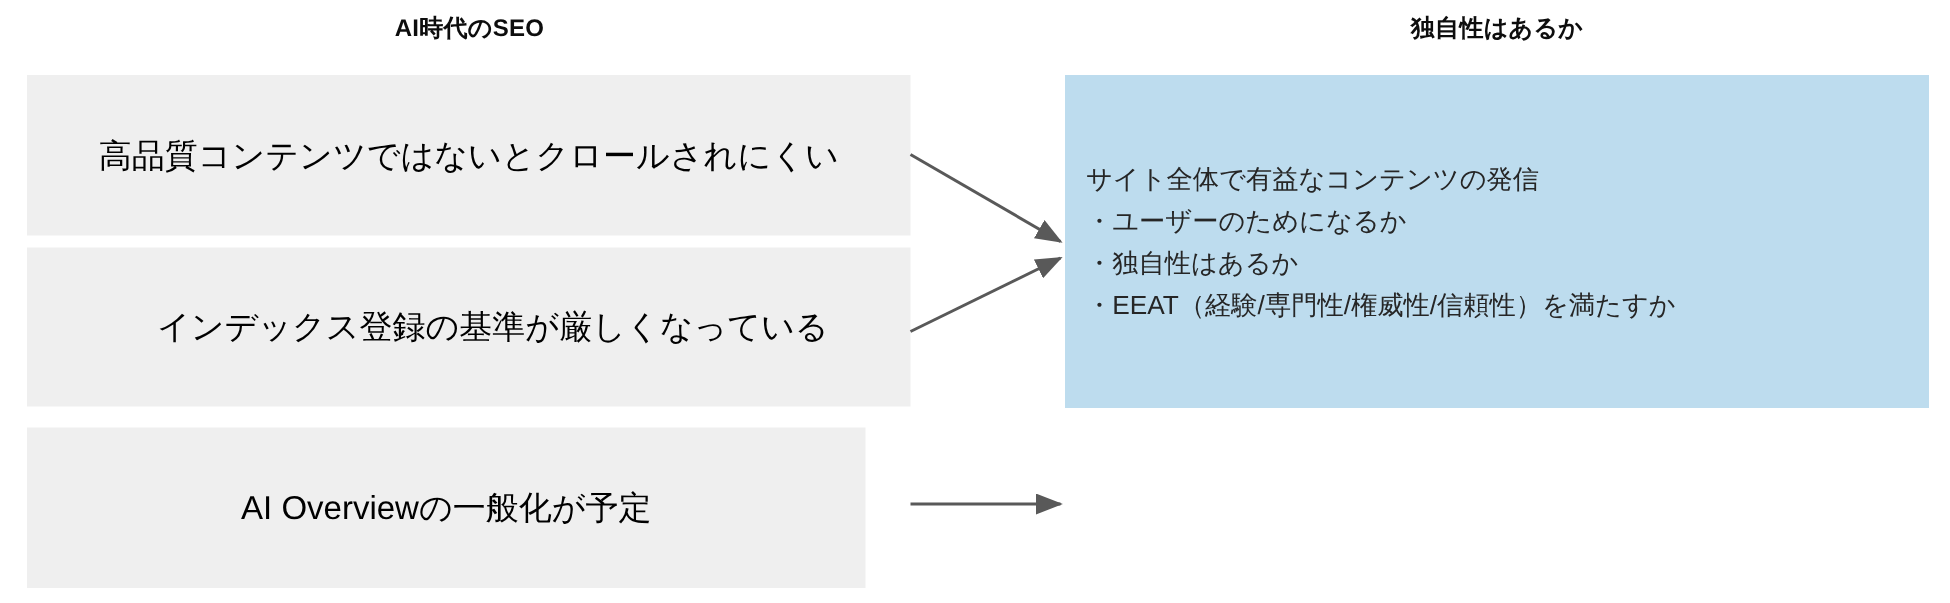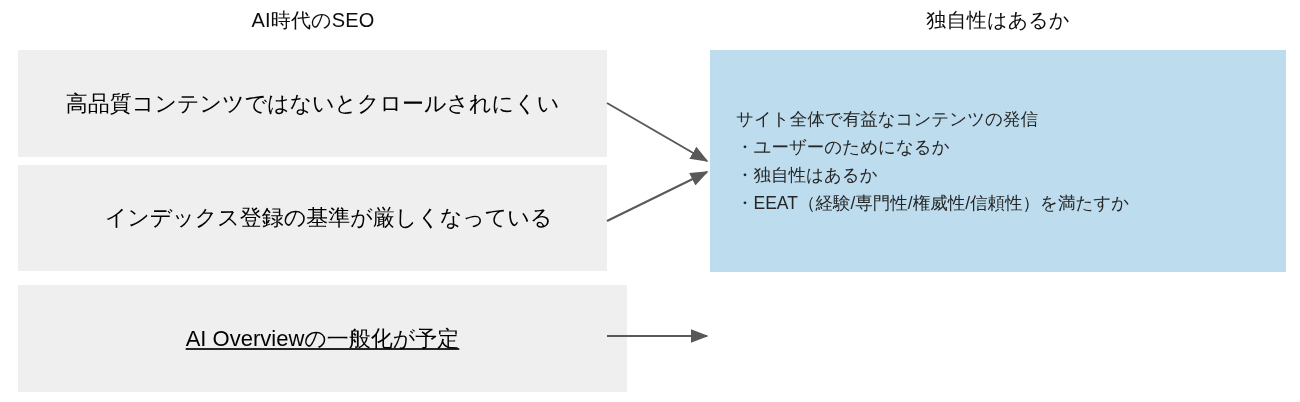--- a/index.html
+++ b/index.html
@@ -20,22 +20,22 @@
   .canvas {
     position: absolute;
     left: 0; top: 0;
     width: 1300px;
     height: 402px;
   }
 
   
   .col-title {
     position: absolute;
-    font-weight: normal;
-    font-size: 20px;
+    font-weight: bold;
+    font-size: 16px;
     line-height: 26px;
     color: #0d0d0d;
     text-align: center;
     white-space: nowrap;
     letter-spacing: 0.2px;
   }
   #title-left  { left: 18px;  top: 7px;  width: 590px; }
   #title-right { left: 710px; top: 7px;  width: 576px; }
 
   
@@ -60,27 +60,26 @@
   }
   .box-blue .box-text {
     width: 100%;
     text-align: left;
     font-size: 17.5px;
     line-height: 28px;
     color: #262626;
     padding: 0 4px 0 14px;
     box-sizing: border-box;
     white-space: pre-line;
-    margin-left: 12px;
   }
 
   
   #box-left-1 { left: 18px; top: 50px;  width: 589px; height: 107px; }
   #box-left-2 { left: 18px; top: 165px; width: 589px; height: 106px; padding-left: 32px; }
-  #box-left-3 { left: 18px; top: 285px; width: 609px; height: 107px; text-decoration: underline; }
+  #box-left-3 { left: 18px; top: 285px; width: 559px; height: 107px; }
 
   
   #box-right-1 { left: 710px; top: 50px;  width: 576px; height: 222px; }
   #box-right-2 { left: 710px; top: 283px; width: 576px; height: 109px; }
 
   
   .arrows {
     position: absolute;
     left: 0; top: 0;
     width: 1300px;

